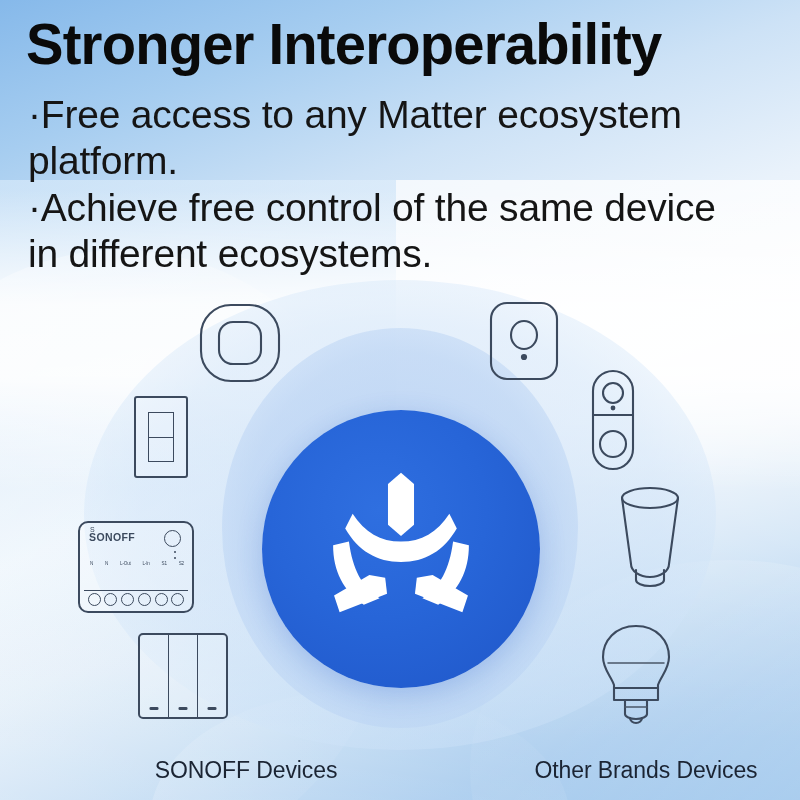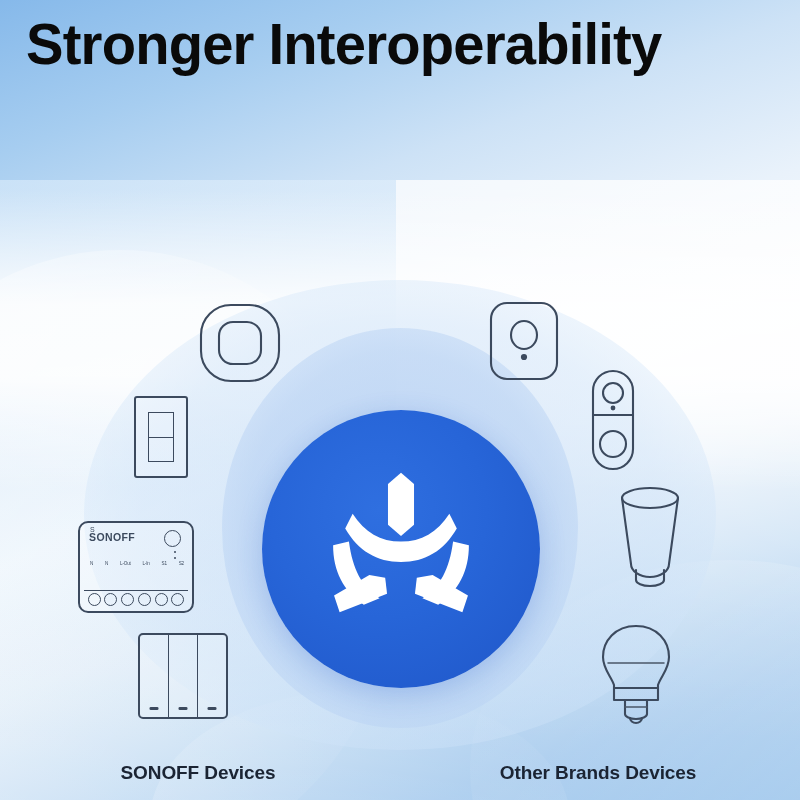--- a/index.html
+++ b/index.html
@@ -102,24 +102,25 @@
     color: #151515;
     font-weight: 400;
     letter-spacing: -0.2px;
   }
   .bullets .line { display: block; }
 
   
   .caption {
     position: absolute;
     bottom: 16px;
-    font-size: 19px;
-    font-weight: 700;
+    font-size: 23px;
+    font-weight: 400;
     color: #1b2433;
     letter-spacing: -0.1px;
+    padding-left: 48px;
   }
   .caption-left  { left: 0; width: 396px; text-align: center; }
   .caption-right { left: 396px; width: 404px; text-align: center; }
 
   
   .device { position: absolute; }
   .device svg { display: block; overflow: visible; }
   .ink { fill: none; stroke: #3c4a5e; stroke-width: 2.1; stroke-linejoin: round; stroke-linecap: round; }
   .ink-thin { fill: none; stroke: #4a5768; stroke-width: 1.5; stroke-linejoin: round; stroke-linecap: round; }
 
@@ -217,20 +218,26 @@
   <div class="wash wash-white-mid"></div>
   <div class="wash swoosh-a"></div>
   <div class="wash swoosh-b"></div>
   <div class="wash swoosh-c"></div>
 
   <div class="halo-outer"></div>
   <div class="halo-inner"></div>
 
   <div class="headline">Stronger Interoperability</div>
 
+  <div class="bullets">
+    <span class="line">·Free access to any Matter ecosystem</span>
+    <span class="line">platform.</span>
+    <span class="line">·Achieve free control of the same device</span>
+    <span class="line">in different ecosystems.</span>
+  </div>
 
   <div class="device" style="left:198px; top:302px;">
     <svg width="84" height="82" viewBox="0 0 84 82" aria-hidden="true">
       <rect class="ink" x="3" y="3" width="78" height="76" rx="30" ry="30"></rect>
       <rect class="ink" x="21" y="20" width="42" height="42" rx="14" ry="14"></rect>
     </svg>
   </div>
 
   <div class="rocker-wrap">
     <div class="rocker-inner"></div>

